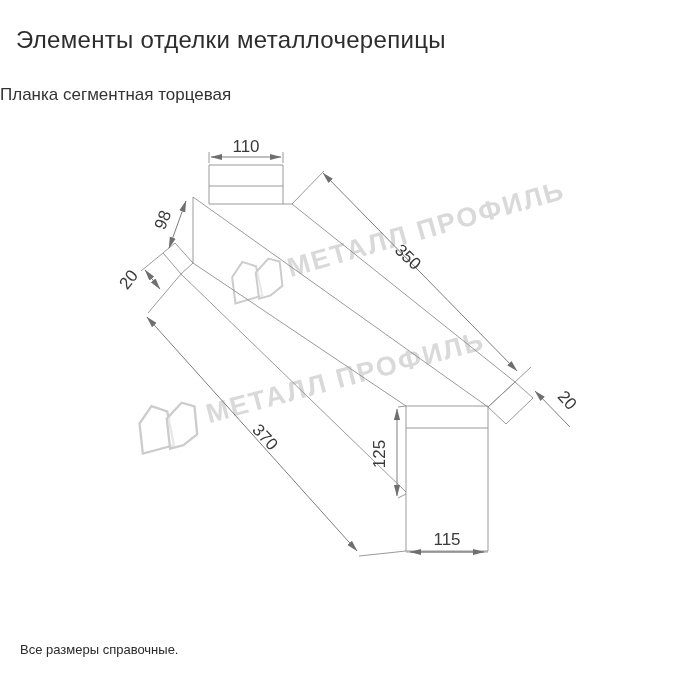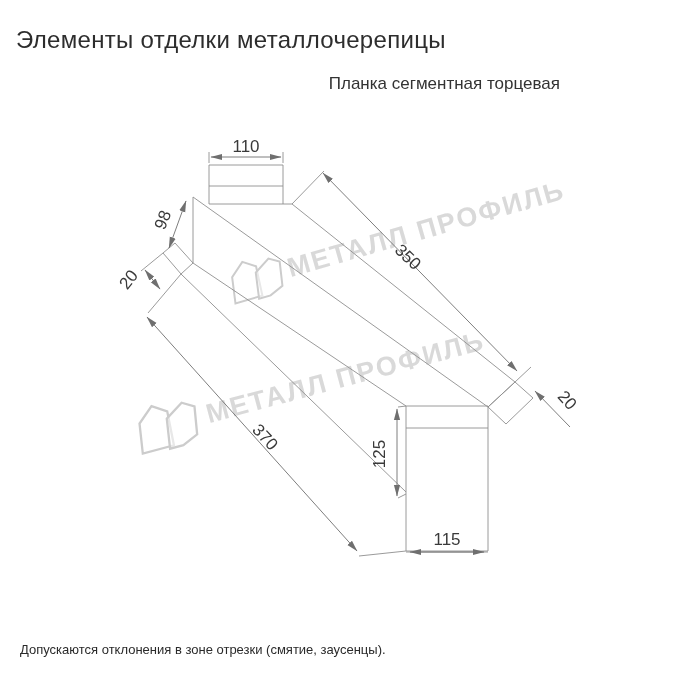--- a/index.html
+++ b/index.html
@@ -1,20 +1,20 @@
 <!DOCTYPE html>
 <html><head>
 <meta charset="utf-8">
 <style>
   html,body{margin:0;padding:0;background:#e9e9e9;}
   .page{position:relative;width:700px;height:700px;background:#ffffff;overflow:hidden;
         font-family:"Liberation Sans", sans-serif;}
   .title{position:absolute;top:26px;left:0;width:700px;
          font-size:24px;letter-spacing:.3px;color:#2d2d2d;margin:0;font-weight:400;padding-left:16px;}
-  .subtitle{position:absolute;top:74px;left:0;width:560px;text-align:right;
+  .subtitle{position:absolute;top:85px;left:0;width:560px;text-align:left;
             font-size:17px;color:#333333;line-height:20px;}
   .notes{position:absolute;left:20px;top:642px;font-size:13px;color:#2a2a2a;line-height:16px;}
   svg{position:absolute;left:0;top:0;}
   .ln{stroke:#8f8f8f;stroke-width:0.9;fill:none;}
   .dim{stroke:#6f6f6f;stroke-width:0.9;fill:none;}
   .dt{fill:#3a3a3a;font-size:17px;font-family:"Liberation Sans",sans-serif;text-anchor:middle;}
   .wmtext{fill:#d0d0d0;opacity:.8;font-weight:700;font-size:27px;letter-spacing:2px;
           font-family:"Liberation Sans",sans-serif;}
   .wmlogo{stroke:#cccccc;stroke-width:2;fill:#ffffff;fill-opacity:.55;}
 </style>
@@ -126,16 +126,16 @@
     </g>
 
     <g>
       <path class="ln" d="M406,552 H488"></path>
       <path class="dim" d="M410,552 L484,552" marker-start="url(#arw)" marker-end="url(#arw)"></path>
       <text class="dt" x="447" y="545">115</text>
     </g>
   </svg>
 
   <div class="notes">
-    <div>Допускаются отклонения в зоне отрезки (смятие, заусенцы).</div>
+    <div>Все размеры справочные.</div>
   </div>
 
 </div>
 
 </body></html>

